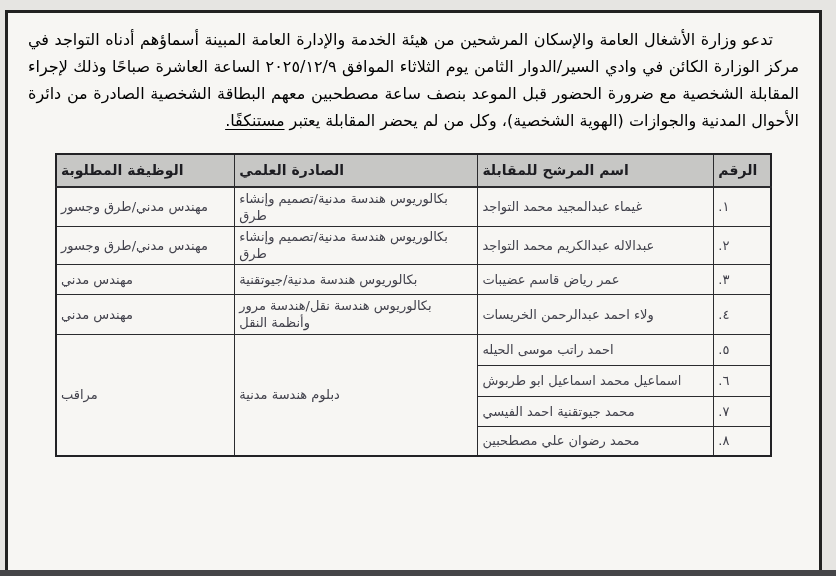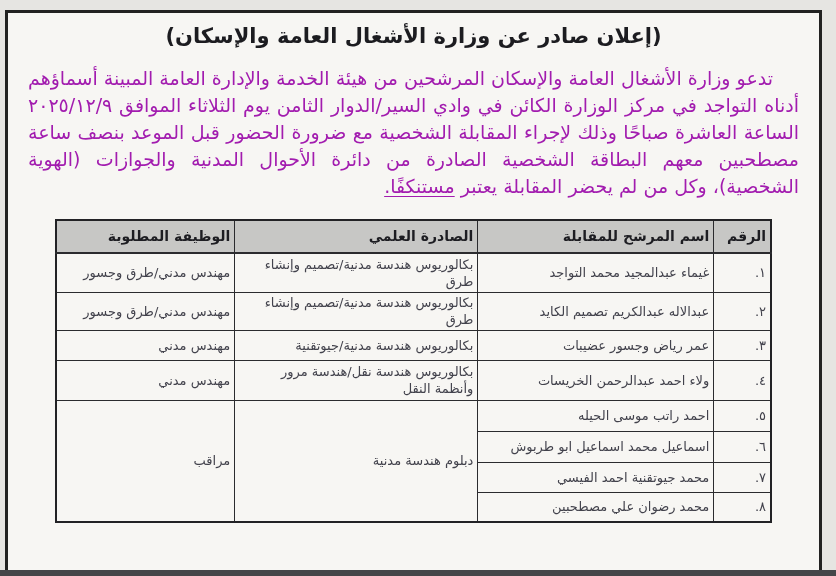--- a/index.html
+++ b/index.html
@@ -33,41 +33,41 @@
     text-align: center;
     font-weight: bold;
     color: #1c1c20;
     font-size: 21px;
     line-height: 31px;
     margin: 0;
   }
   .title.first { margin-top: 8px; }
   .body-text {
     margin: 13px 6px 0 6px;
-    font-size: 19px;
+    font-size: 16px;
     line-height: 27px;
-    color: #a21caf;
+    color: #000000;
     text-align: justify;
     text-indent: 26px;
     font-weight: 500;
   }
   .u-word {
     text-decoration: underline;
     text-underline-offset: 3px;
   }
   table.roster {
     width: 717px;
     margin: 19px auto 0 auto;
     border-collapse: collapse;
     table-layout: fixed;
     direction: rtl;
   }
   table.roster td, table.roster th {
     border: 1.6px solid #2b2b2e;
-    text-align: right;
+    text-align: left;
     vertical-align: middle;
     padding: 1px 4px;
     color: #42424c;
     font-size: 13px;
     line-height: 17px;
     overflow: hidden;
   }
   table.roster { border: 2.5px solid #222225; }
   table.roster th {
     background: #c7c7c5;
@@ -84,21 +84,20 @@
     height: 6px;
     background: #454548;
   }
 </style>
 </head>
 <body>
 
 <div class="page">
   <div class="frame">
 
-    <h1 class="title first">(إعلان صادر عن وزارة الأشغال العامة والإسكان)</h1>
 
     <p class="body-text"><span>تدعو وزارة الأشغال العامة والإسكان المرشحين من هيئة الخدمة والإدارة العامة المبينة أسماؤهم أدناه التواجد في مركز الوزارة الكائن في وادي السير/الدوار الثامن يوم الثلاثاء الموافق ٢٠٢٥/١٢/٩ الساعة العاشرة صباحًا وذلك لإجراء المقابلة الشخصية مع ضرورة الحضور قبل الموعد بنصف ساعة مصطحبين معهم البطاقة الشخصية الصادرة من دائرة الأحوال المدنية والجوازات (الهوية الشخصية)، وكل من لم يحضر المقابلة يعتبر</span> <span class="u-word">مستنكفًا.</span></p>
 
     <table class="roster">
       <colgroup>
         <col style="width:8%">
         <col style="width:33%">
         <col style="width:34%">
         <col style="width:25%">
       </colgroup>
@@ -112,27 +111,27 @@
       </thead>
       <tbody>
         <tr style="height:39px;">
           <td>١.</td>
           <td>غيماء عبدالمجيد محمد التواجد</td>
           <td>بكالوريوس هندسة مدنية/تصميم وإنشاء طرق</td>
           <td>مهندس مدني/طرق وجسور</td>
         </tr>
         <tr style="height:38px;">
           <td>٢.</td>
-          <td>عبدالاله عبدالكريم تصميم الكايد</td>
+          <td>عبدالاله عبدالكريم محمد التواجد</td>
           <td>بكالوريوس هندسة مدنية/تصميم وإنشاء طرق</td>
           <td>مهندس مدني/طرق وجسور</td>
         </tr>
         <tr style="height:30px;">
           <td>٣.</td>
-          <td>عمر رياض وجسور عضيبات</td>
+          <td>عمر رياض قاسم عضيبات</td>
           <td>بكالوريوس هندسة مدنية/جيوتقنية</td>
           <td>مهندس مدني</td>
         </tr>
         <tr style="height:40px;">
           <td>٤.</td>
           <td>ولاء احمد عبدالرحمن الخريسات</td>
           <td>بكالوريوس هندسة نقل/هندسة مرور وأنظمة النقل</td>
           <td>مهندس مدني</td>
         </tr>
         <tr style="height:31px;">

